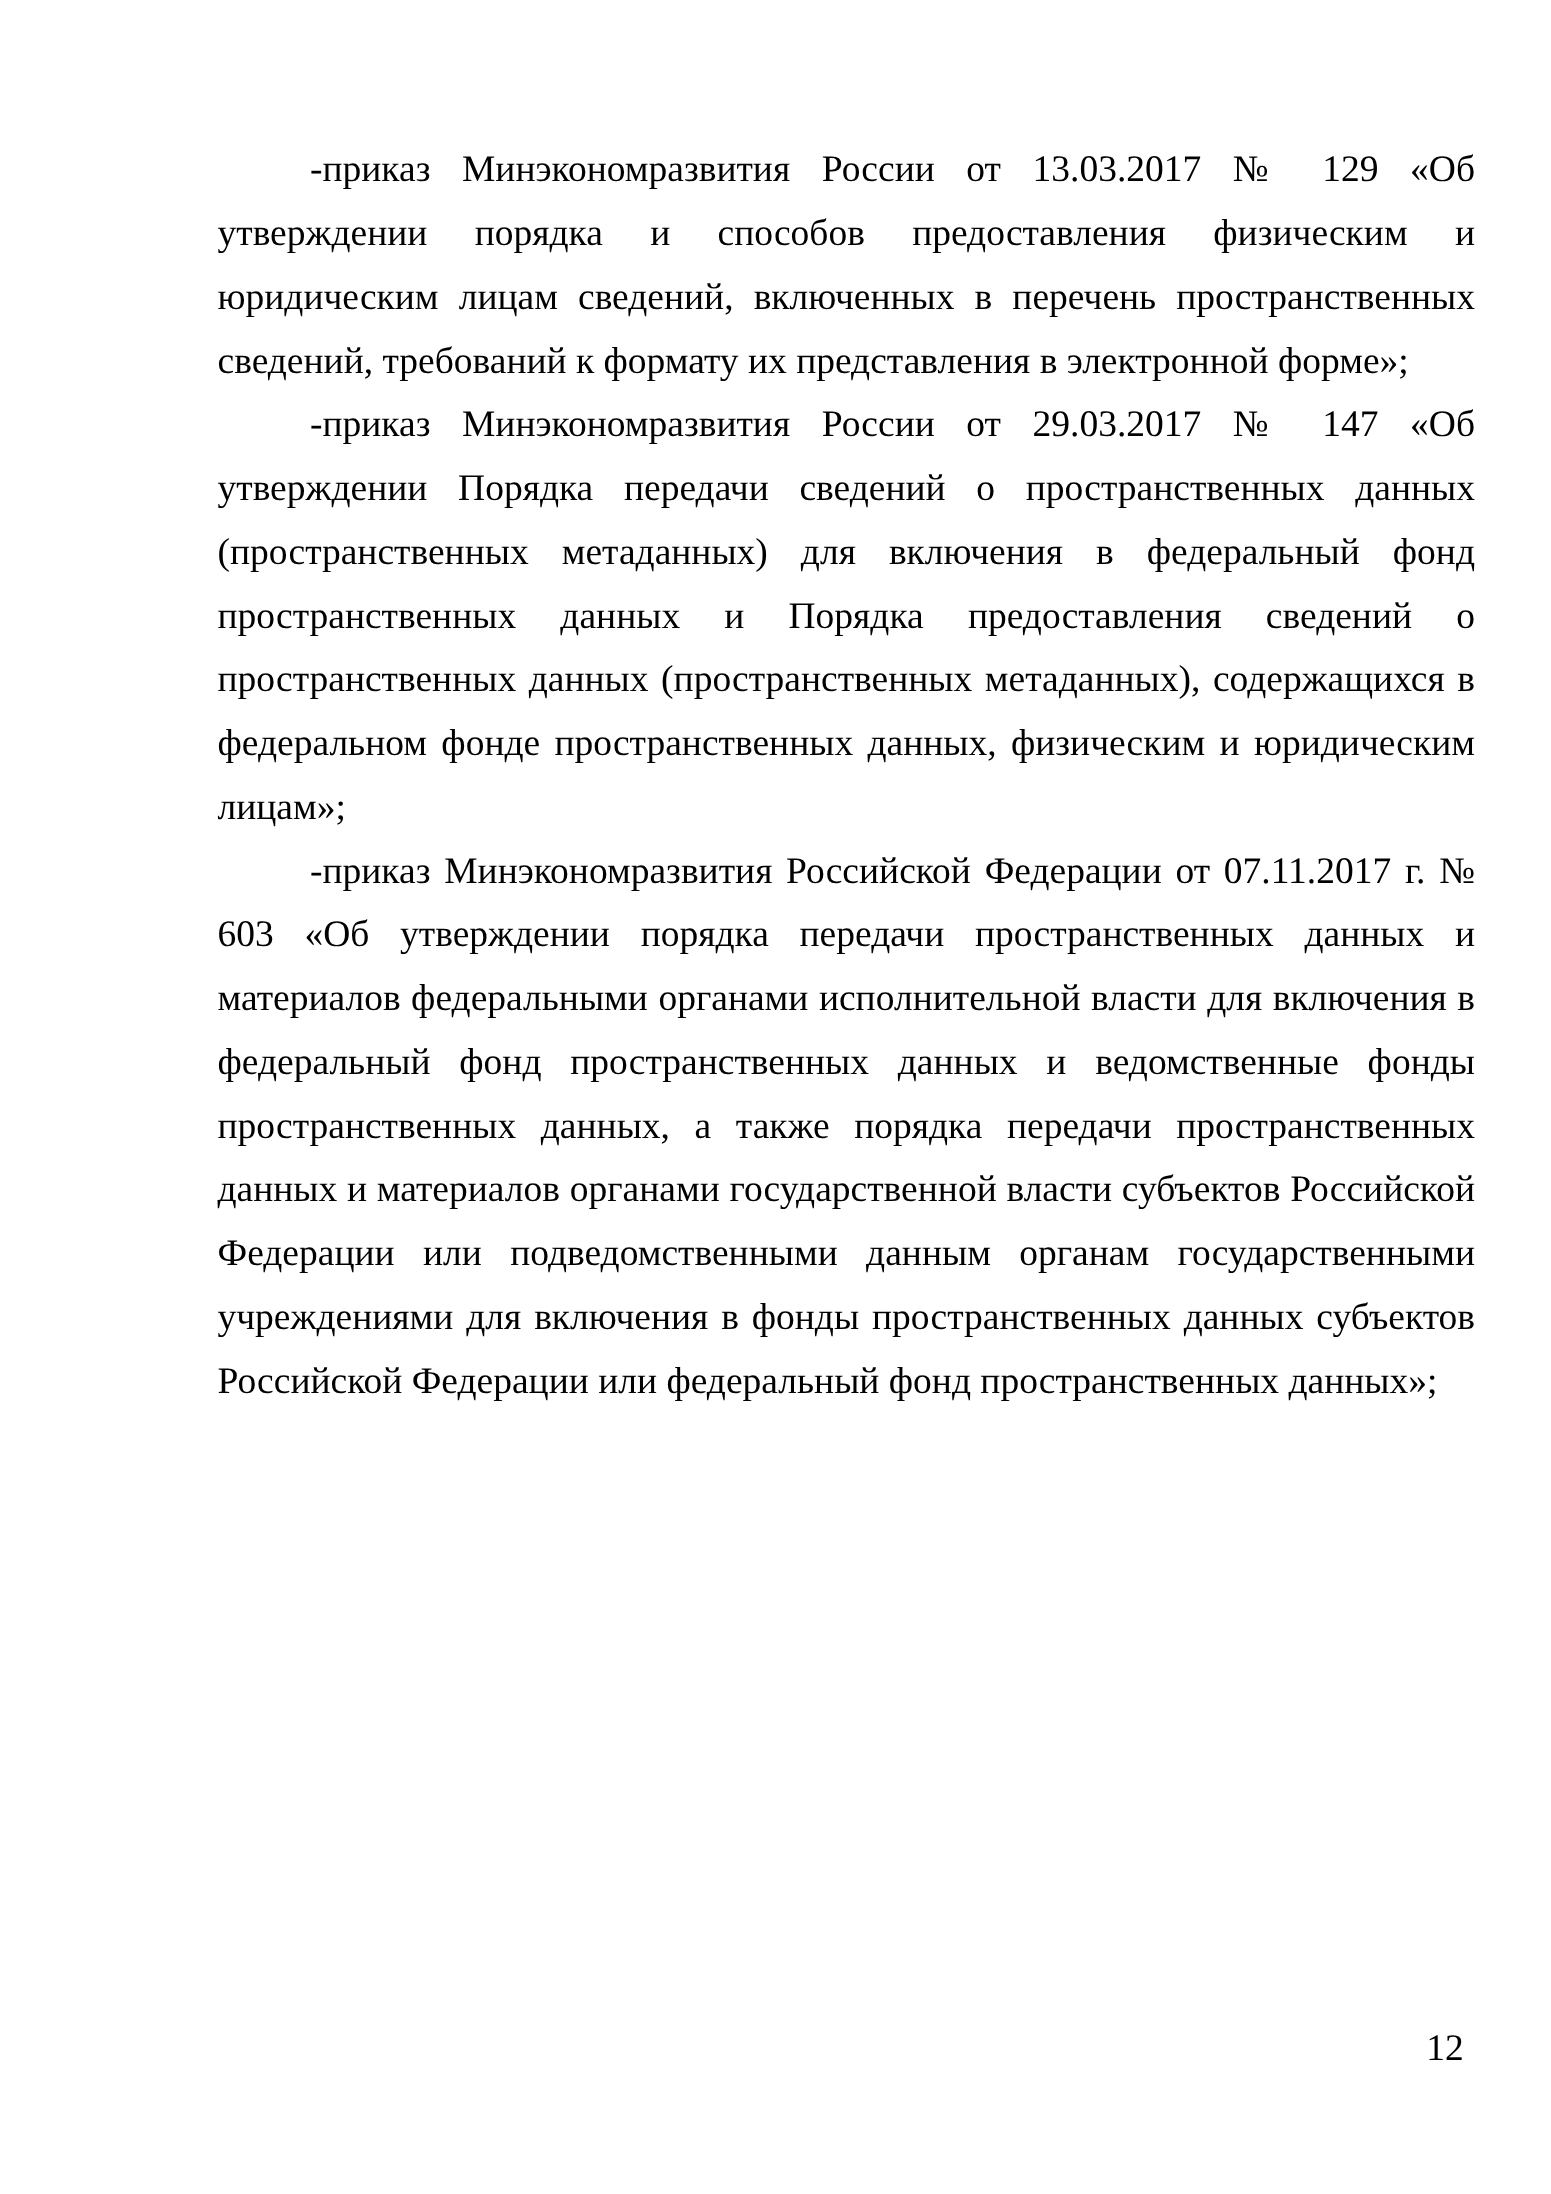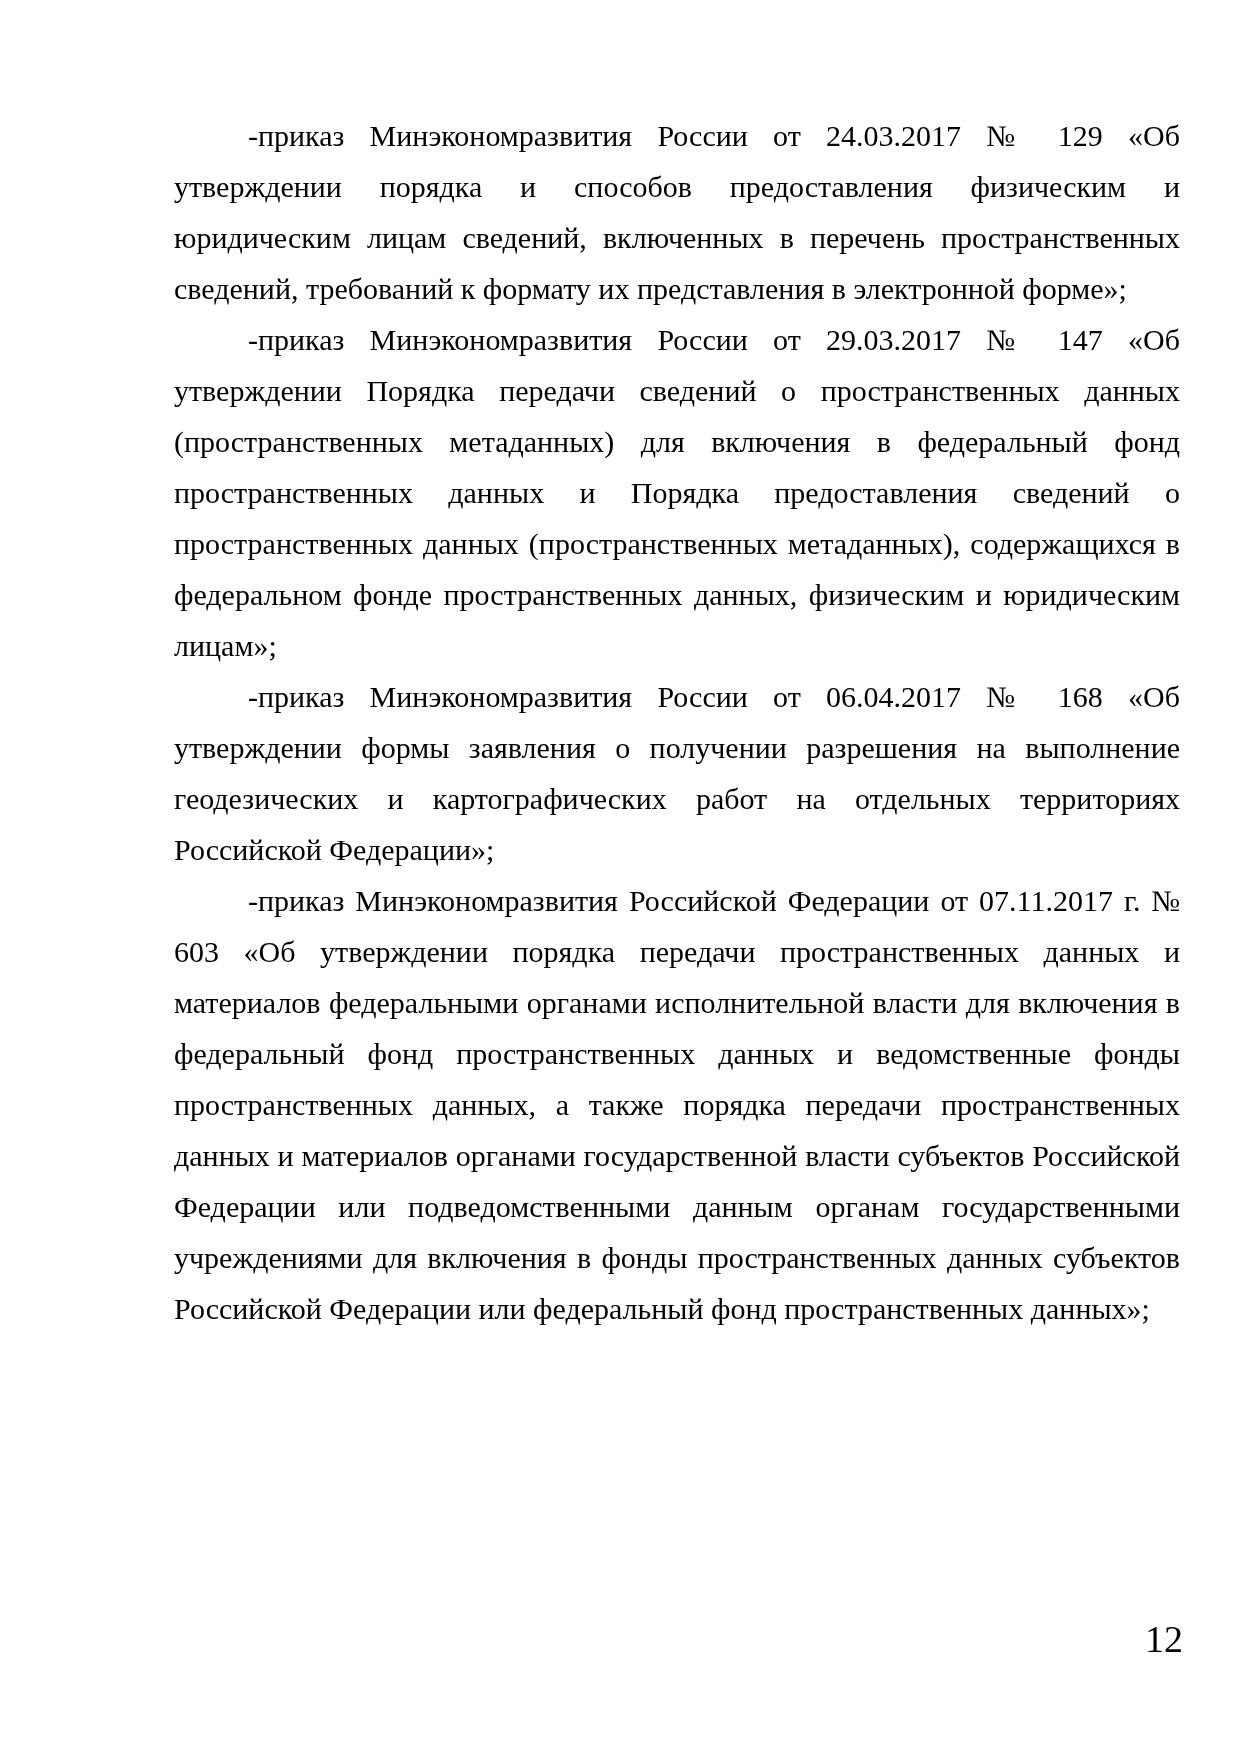--- a/index.html
+++ b/index.html
@@ -30,30 +30,29 @@
     text-align: justify;
   }
   .content p {
     margin: 0;
     padding: 0;
     text-indent: 74px;
   }
   .page-number {
     position: absolute;
     top: 1622px;
-    right: 58px;
-    font-size: 38px;
+    right: 70px;
+    font-size: 30px;
     line-height: 34px;
     text-align: right;
   }
 </style>
 </head>
 <body>
 
 <div class="page">
   <div class="content">
-    <p>-приказ Минэкономразвития России от 24.03.2017 № 129 «Об утверждении порядка и способов предоставления физическим и юридическим лицам сведений, включенных в перечень пространственных сведений, требований к формату их представления в электронной форме»;</p>
+    <p>-приказ Минэкономразвития России от 13.03.2017 № 129 «Об утверждении порядка и способов предоставления физическим и юридическим лицам сведений, включенных в перечень пространственных сведений, требований к формату их представления в электронной форме»;</p>
     <p>-приказ Минэкономразвития России от 29.03.2017 № 147 «Об утверждении Порядка передачи сведений о пространственных данных (пространственных метаданных) для включения в федеральный фонд пространственных данных и Порядка предоставления сведений о пространственных данных (пространственных метаданных), содержащихся в федеральном фонде пространственных данных, физическим и юридическим лицам»;</p>
-    <p>-приказ Минэкономразвития России от 06.04.2017 № 168 «Об утверждении формы заявления о получении разрешения на выполнение геодезических и картографических работ на отдельных территориях Российской Федерации»;</p>
     <p>-приказ Минэкономразвития Российской Федерации от 07.11.2017 г. № 603 «Об утверждении порядка передачи пространственных данных и материалов федеральными органами исполнительной власти для включения в федеральный фонд пространственных данных и ведомственные фонды пространственных данных, а также порядка передачи пространственных данных и материалов органами государственной власти субъектов Российской Федерации или подведомственными данным органам государственными учреждениями для включения в фонды пространственных данных субъектов Российской Федерации или федеральный фонд пространственных данных»;</p>
   </div>
   <div class="page-number">12</div>
 </div>
 
 </body></html>

